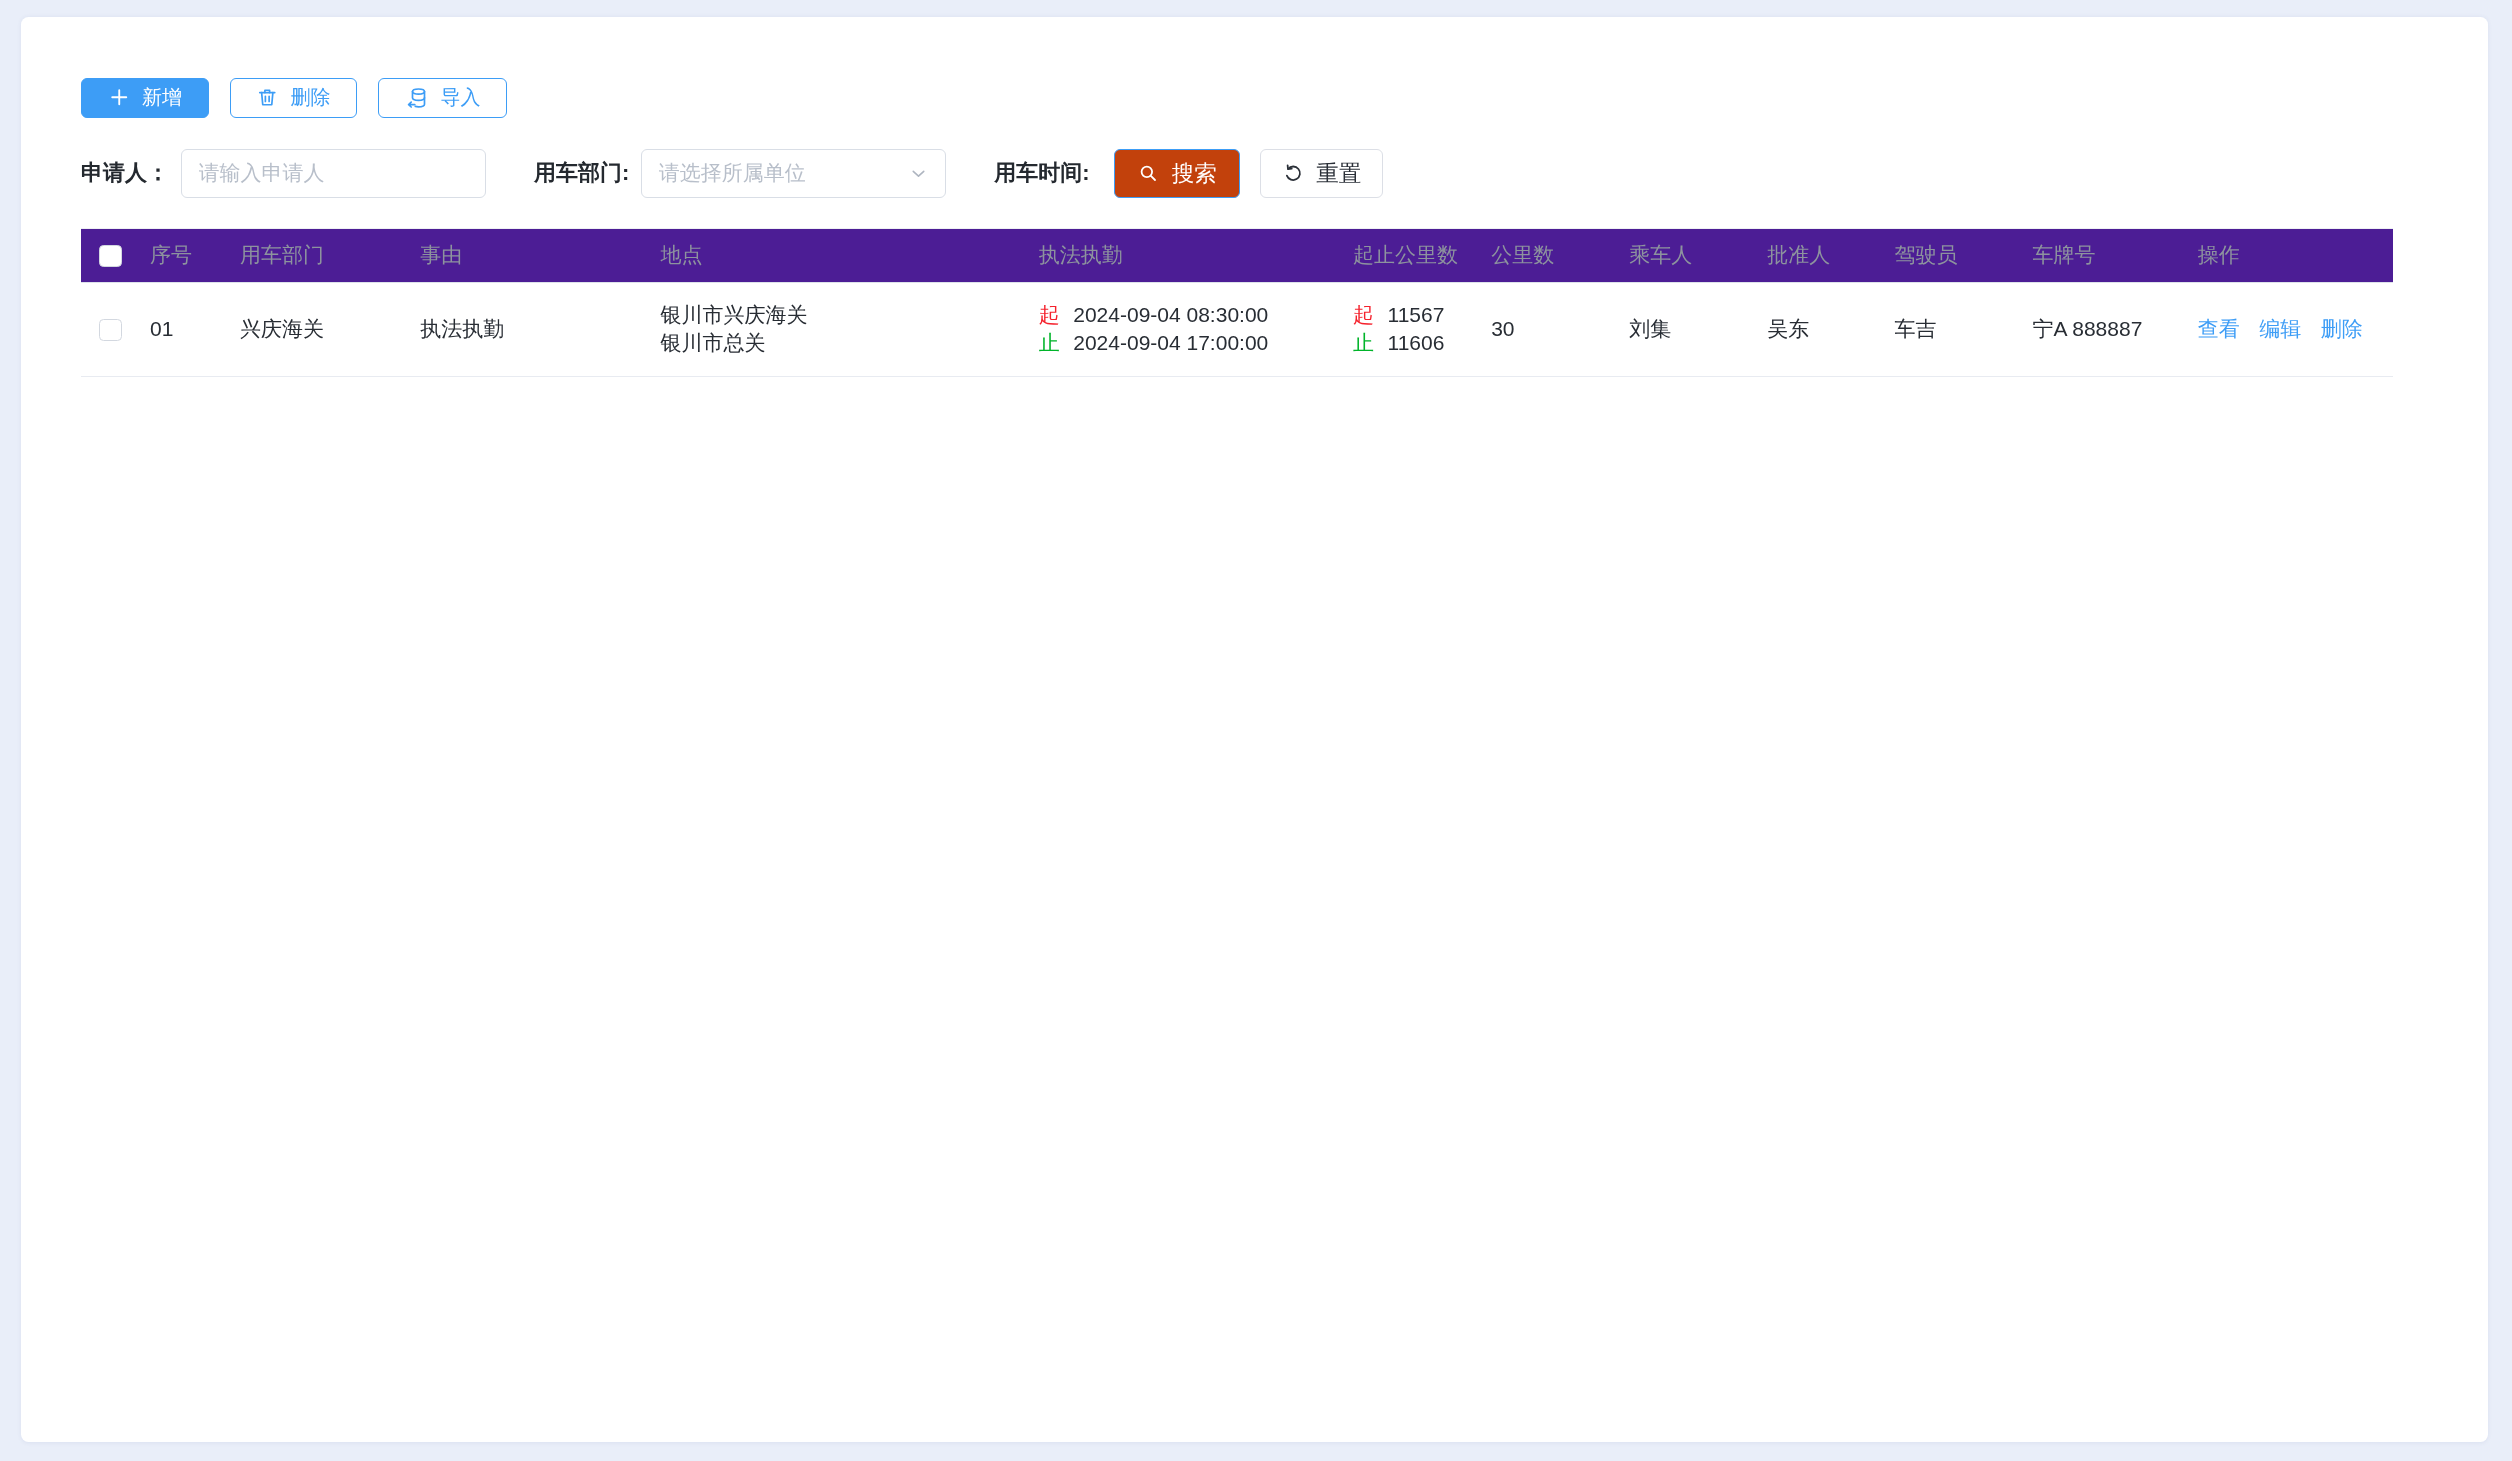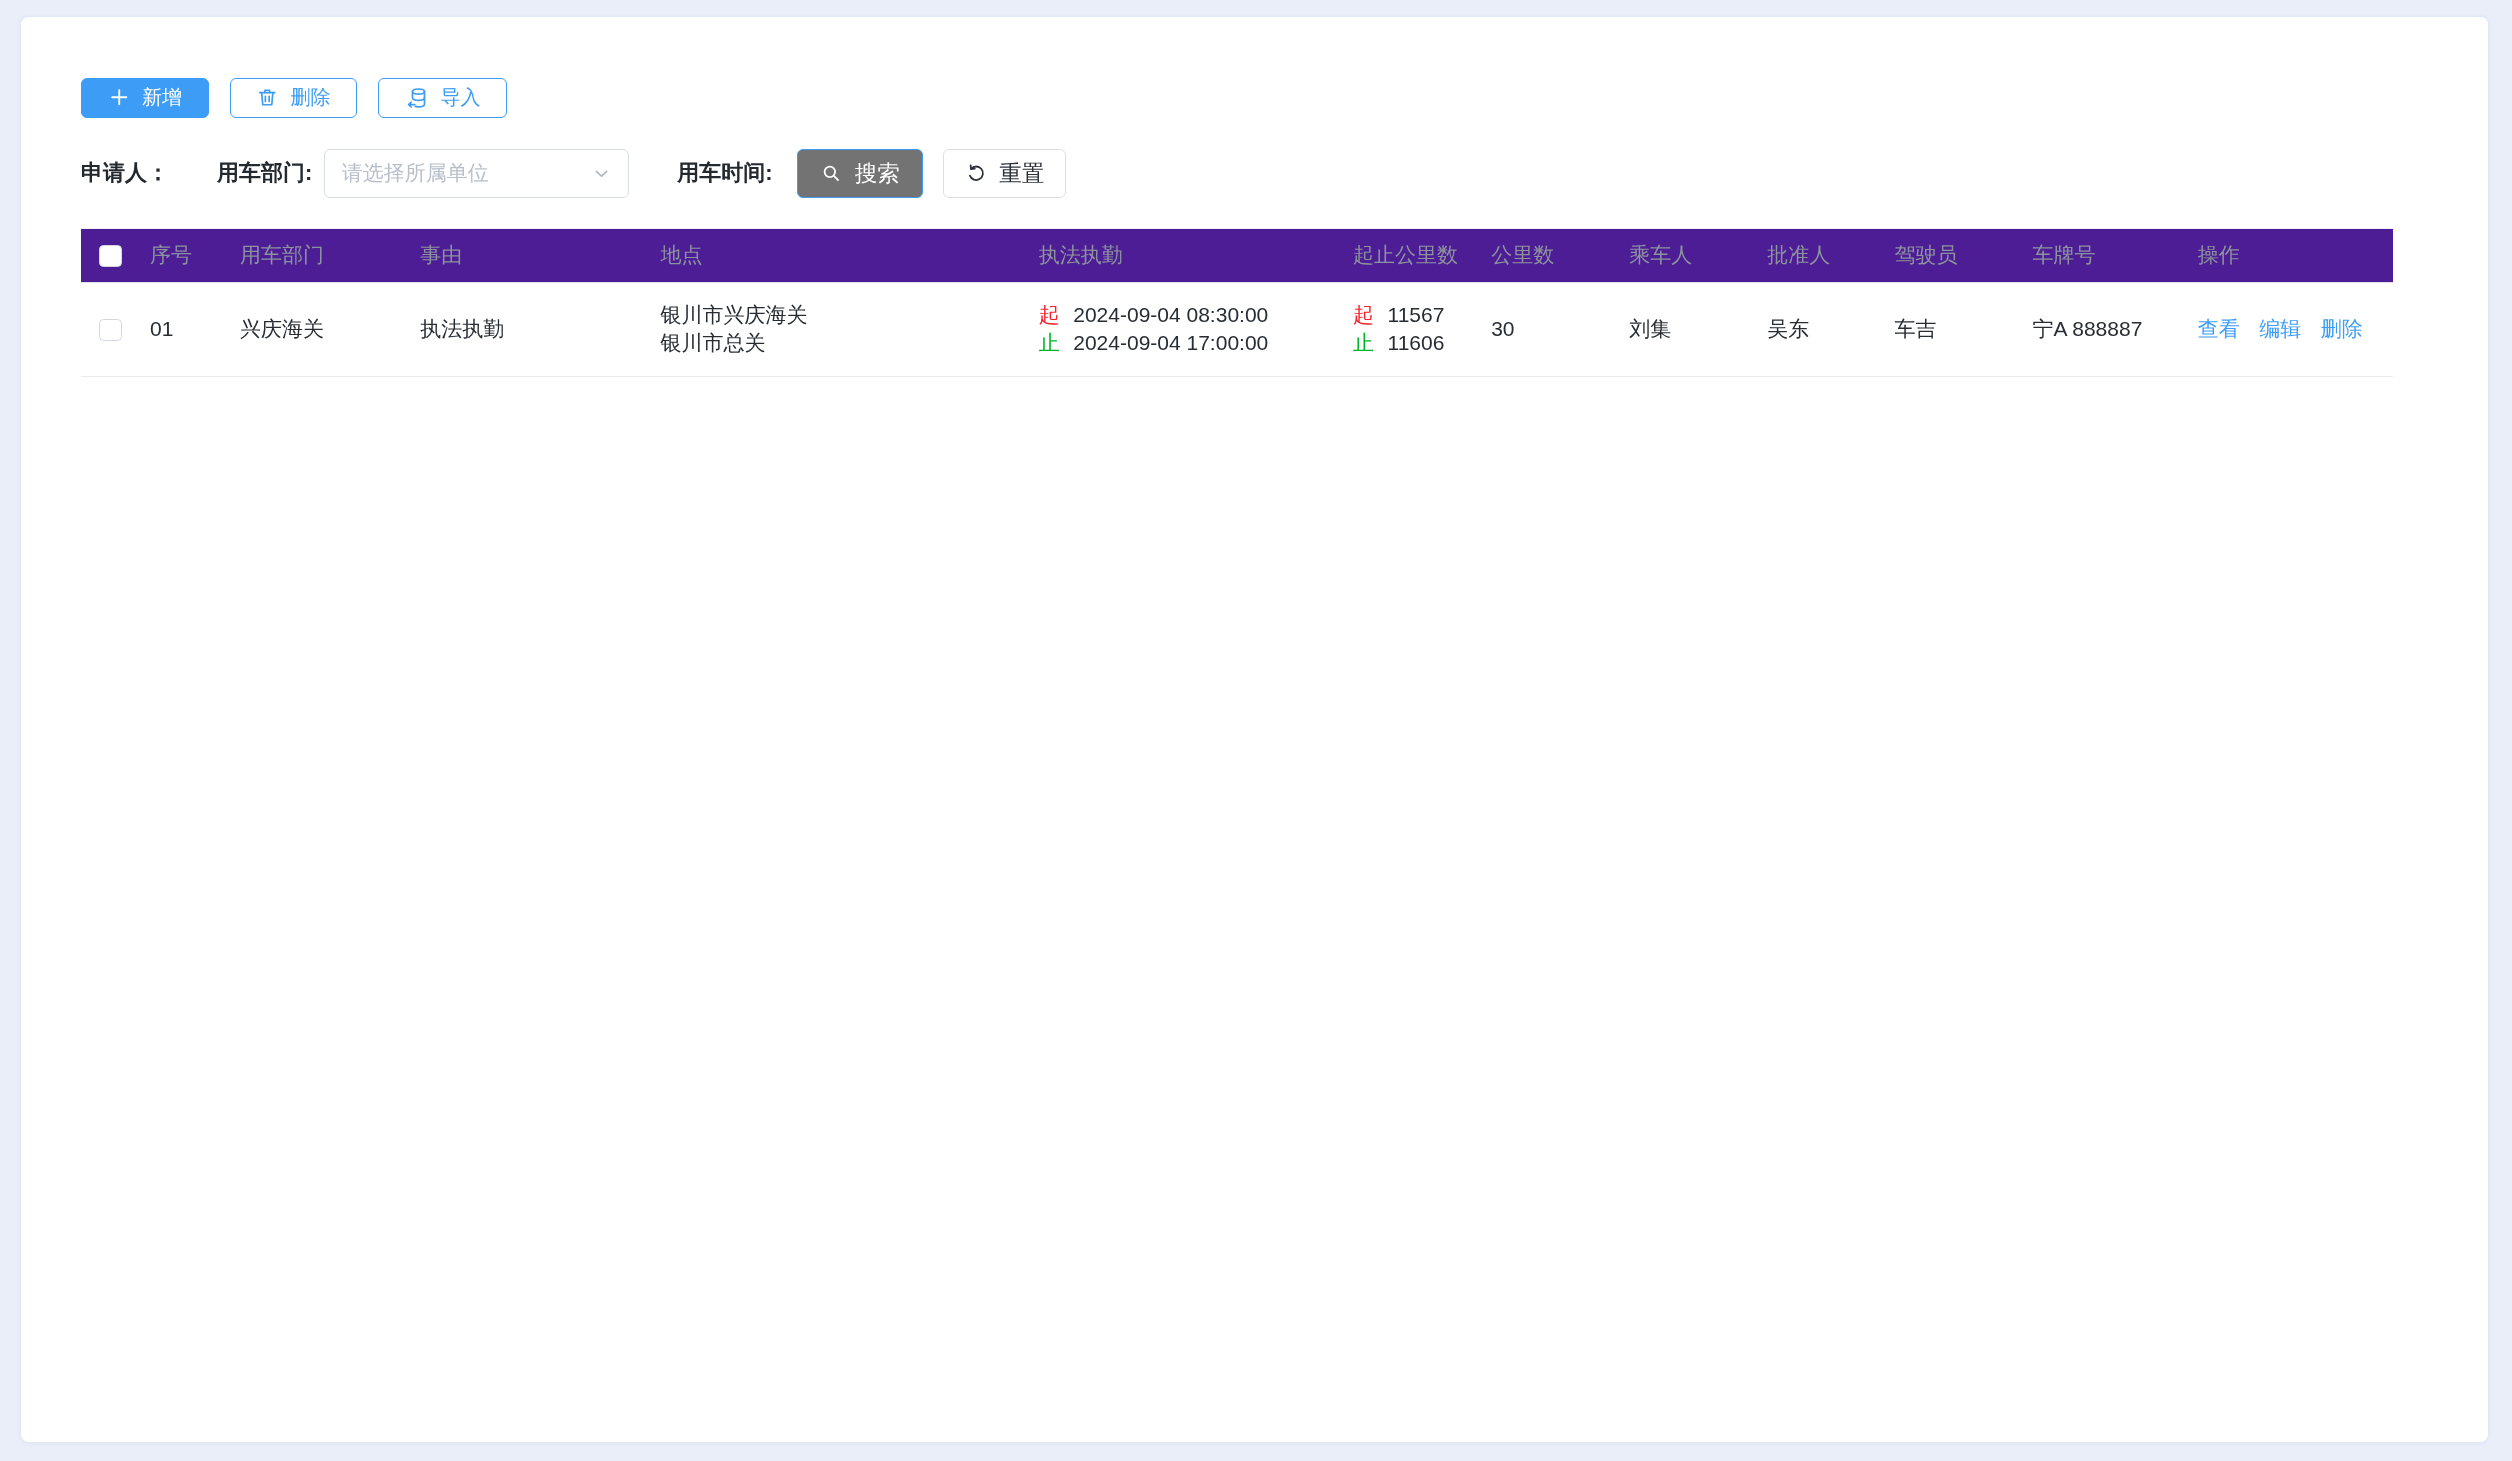--- a/index.html
+++ b/index.html
@@ -52,21 +52,21 @@
     margin-left: 12px;
     font-size: 21px;
   }
   input.fcontrol { outline: none; color: #2b3038; }
   input.fcontrol::placeholder { color: #b8bfca; }
   .fcontrol .ph { color: #b8bfca; flex: 1 1 auto; white-space: nowrap; overflow: hidden; }
   .fcontrol .suffix { margin-left: auto; display: inline-flex; color: #aeb5c0; }
   .gap { margin-left: 48px; }
   .btn-search {
     height: 49px; margin-left: 24px; padding: 0 22.5px;
-    background: #737373; color: #fff; border-color: #3d9df6;
+    background: #c2410c; color: #fff; border-color: #3d9df6;
     font-size: 22.5px;
   }
   .btn-reset {
     height: 49px; margin-left: 19.5px; padding: 0 21px;
     border-color: #dcdfe6; color: #2b3038; font-size: 22.5px;
   }
 
   
   table.grid {
     margin-top: 30px;
@@ -152,20 +152,21 @@
             <path d="M19.5 11.8v6.4c0 1.5-2.7 2.6-6 2.6-1.2 0-2.3-.15-3.2-.4"></path>
             <path d="M9.8 18.6H3.6M3.6 18.6l2.6-2.4M3.6 18.6l2.6 2.4"></path>
           </svg>
       </span>
       <span>导入</span>
     </button>
   </div>
 
   <div class="filters">
     <span class="flabel">申请人：</span>
+    <input class="fcontrol" type="text" placeholder="请输入申请人" style="">
 
     <span class="flabel gap">用车部门:</span>
     <div class="fcontrol">
       <span class="ph">请选择所属单位</span>
       <span class="suffix">
         <svg width="21" height="21" viewBox="0 0 24 24" fill="none" stroke="#aeb5c0" stroke-width="1.8" stroke-linecap="round" stroke-linejoin="round">
             <path d="M6 9.5l6 5.5 6-5.5"></path>
           </svg>
       </span>
     </div>

